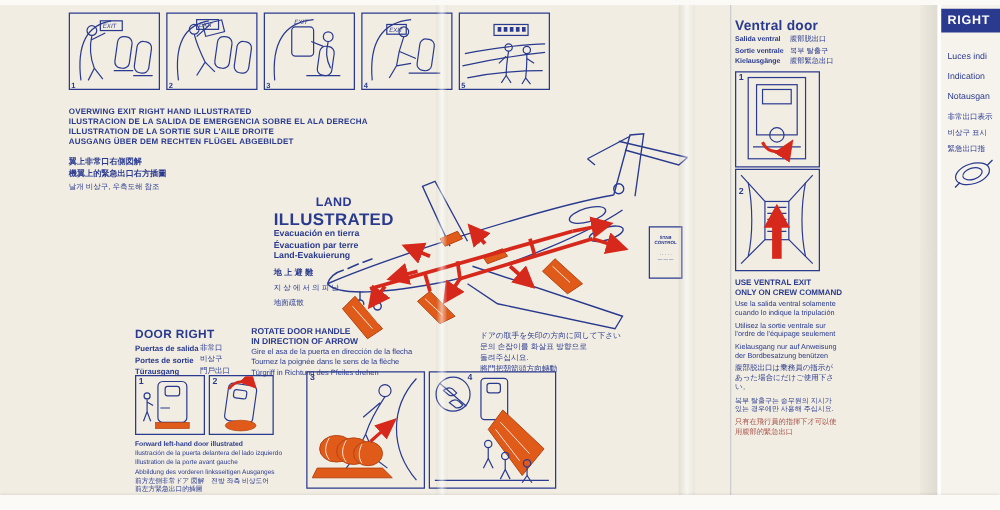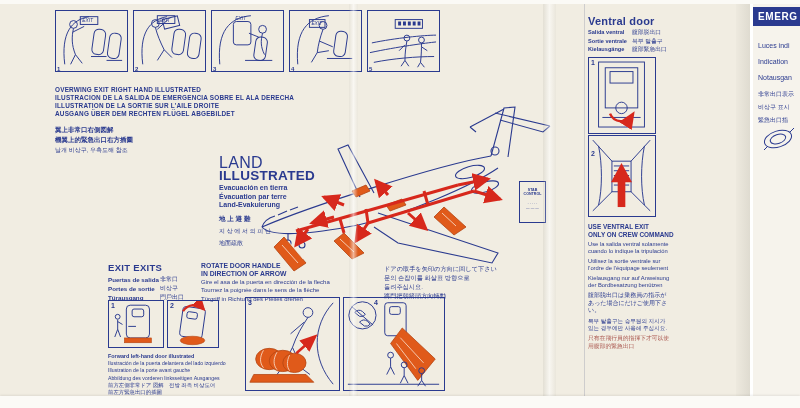--- a/index.html
+++ b/index.html
@@ -107,21 +107,21 @@
   <div class="ln cap" style="font-size:6.4px;line-height:8px;">ILLUSTRATION DE LA SORTIE SUR L'AILE DROITE</div>
   <div class="ln cap" style="font-size:6.4px;line-height:8px;">AUSGANG ÜBER DEM RECHTEN FLÜGEL ABGEBILDET</div>
 </div>
 <div class="abs" style="left:55px;top:125px;">
   <div class="ln" style="font-size:6.5px;line-height:10px;font-weight:bold;">翼上非常口右側図解</div>
   <div class="ln" style="font-size:6.5px;line-height:10px;font-weight:bold;">機翼上的緊急出口右方插圖</div>
   <div class="ln" style="font-size:6px;line-height:10px;">날개 비상구, 우측도해 참조</div>
 </div>
 
 <div class="abs" style="left:219px;top:156px;">
-  <div class="ln" style="font-size:16px;font-weight:normal;line-height:13px;letter-spacing:.3px;">LAND</div>
+  <div class="ln" style="font-size:10px;font-weight:bold;line-height:13px;letter-spacing:.3px;text-align:center;">LAND</div>
   <div class="ln" style="font-size:13.5px;font-weight:bold;line-height:13px;letter-spacing:.3px;">ILLUSTRATED</div>
   <div class="ln" style="font-size:7px;font-weight:bold;line-height:8.5px;margin-top:2px;">Evacuación en tierra</div>
   <div class="ln" style="font-size:7px;font-weight:bold;line-height:8.5px;">Évacuation par terre</div>
   <div class="ln" style="font-size:7px;font-weight:bold;line-height:8.5px;">Land-Evakuierung</div>
   <div class="ln" style="font-size:6.5px;line-height:12px;margin-top:3px;font-weight:bold;">地 上 避 難</div>
   <div class="ln" style="font-size:6px;line-height:12px;">지 상 에 서 의  피 난</div>
   <div class="ln" style="font-size:6px;line-height:12px;">地面疏散</div>
 </div>
 
 <div class="abs" style="left:248px;top:95px;width:315px;height:178px;">
@@ -176,21 +176,21 @@
 </div>
 
 <div class="abs" style="left:519px;top:181px;width:27px;height:42px;border:1px solid #2a3a8f;box-sizing:border-box;text-align:center;">
   <div style="font-size:3.6px;font-weight:bold;margin-top:6px;">STAB</div>
   <div style="font-size:3.6px;font-weight:bold;">CONTROL</div>
   <div style="font-size:3.6px;margin-top:6px;">· · · · ·</div>
   <div style="font-size:3.6px;">— — —</div>
 </div>
 
 <div class="abs" style="left:108px;top:262px;width:115px;">
-  <div class="ln" style="font-size:9.5px;font-weight:bold;letter-spacing:.3px;">EXIT EXITS</div>
+  <div class="ln" style="font-size:9.5px;font-weight:bold;letter-spacing:.3px;">DOOR RIGHT</div>
   <div style="position:relative;margin-top:2px;">
     <div class="ln" style="font-size:6.2px;font-weight:bold;line-height:9px;">Puertas de salida</div>
     <div class="ln" style="font-size:6.2px;font-weight:bold;line-height:9px;">Portes de sortie</div>
     <div class="ln" style="font-size:6.2px;font-weight:bold;line-height:9px;">Türausgang</div>
     <div class="ln abs" style="left:52px;top:0;font-size:6px;line-height:9px;">非常口</div>
     <div class="ln abs" style="left:52px;top:9px;font-size:6px;line-height:9px;">비상구</div>
     <div class="ln abs" style="left:52px;top:18px;font-size:6px;line-height:9px;">門戶出口</div>
   </div>
 </div>
 
@@ -378,21 +378,21 @@
     <div class="ln" style="font-size:5.6px;line-height:7.2px;">복부 탈출구는 승무원의 지시가</div>
     <div class="ln" style="font-size:5.6px;line-height:7.2px;">있는 경우에만 사용해 주십시요.</div>
   </div>
   <div style="margin-top:3px;color:#a8524a;">
     <div class="ln" style="font-size:5.8px;line-height:7.2px;">只有在飛行員的指揮下才可以使</div>
     <div class="ln" style="font-size:5.8px;line-height:7.2px;">用腹部的緊急出口</div>
   </div>
 </div>
 
 <div class="abs" style="left:753px;top:7px;width:47px;height:19px;background:#2a3a8f;overflow:hidden;">
-  <div class="ln" style="color:#ffffff;font-weight:bold;font-size:10px;letter-spacing:.6px;padding:4px 0 0 5px;">EMERG</div>
+  <div class="ln" style="color:#ffffff;font-weight:bold;font-size:10px;letter-spacing:.6px;padding:4px 0 0 5px;">RIGHT</div>
 </div>
 <div class="abs" style="left:758px;top:38px;width:42px;overflow:hidden;">
   <div class="ln" style="font-size:7px;line-height:16px;">Luces indi</div>
   <div class="ln" style="font-size:7px;line-height:16px;">Indication</div>
   <div class="ln" style="font-size:7px;line-height:16px;">Notausgan</div>
   <div class="ln" style="font-size:6px;line-height:13px;margin-top:2px;">非常出口表示</div>
   <div class="ln" style="font-size:6px;line-height:13px;">비상구 표시</div>
   <div class="ln" style="font-size:6px;line-height:13px;">緊急出口指</div>
 </div>
 <div class="abs" style="left:760px;top:126px;">

